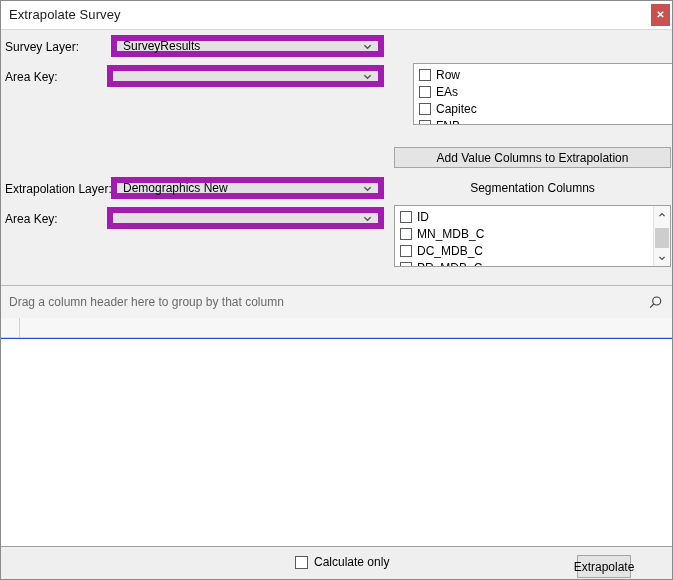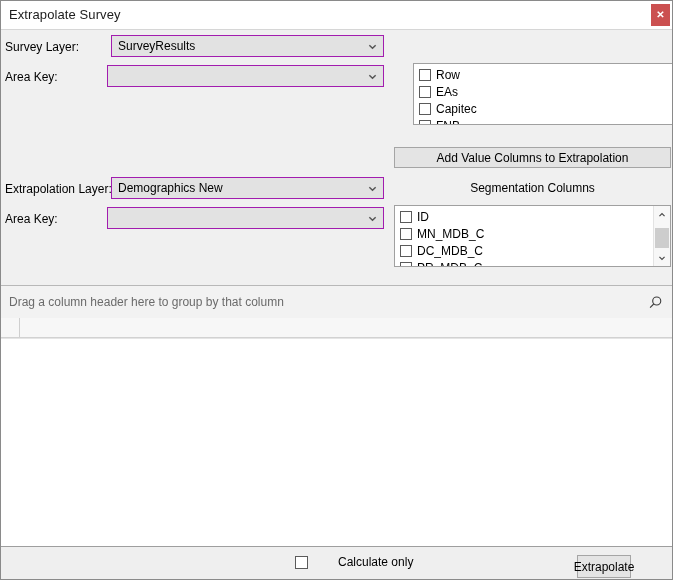--- a/index.html
+++ b/index.html
@@ -10,21 +10,21 @@
   body {
     font-family: "Liberation Sans", sans-serif;
     -webkit-font-smoothing: antialiased;
   }
   #window {
     position: relative;
     width: 673px;
     height: 580px;
     box-sizing: border-box;
     border: 1px solid #8a8a8a;
-    background: #e5e5e5;
+    background: #1d4ed8;
     overflow: hidden;
   }
 
   
   .titlebar {
     position: absolute;
     left: 0; top: 0;
     width: 671px;
     height: 28px;
     background: #ffffff;
@@ -74,21 +74,21 @@
     position: absolute;
     font-size: 12px;
     color: #000000;
     white-space: nowrap;
   }
 
   .combo {
     position: absolute;
     height: 22px;
     background: #e2e2e2;
-    border: 1px solid #a21caf;
+    border: 6px solid #a21caf;
     box-sizing: border-box;
     display: flex;
     align-items: center;
     cursor: default;
     gap: 16px;
   }
   .combo .combo-value {
     flex: 1;
     padding-left: 6px;
     font-size: 12px;
@@ -288,21 +288,20 @@
     height: 32px;
     background: #efefef;
   }
   .calc-only {
     position: absolute;
     left: 294px;
     top: 8px;
     display: flex;
     align-items: center;
     cursor: pointer;
-    gap: 24px;
   }
   .calc-only .cb { width: 13px; height: 13px; }
   .calc-only .lbl {
     margin-left: 6px;
     font-size: 12px;
     color: #000000;
     white-space: nowrap;
   }
 </style>
 </head>

